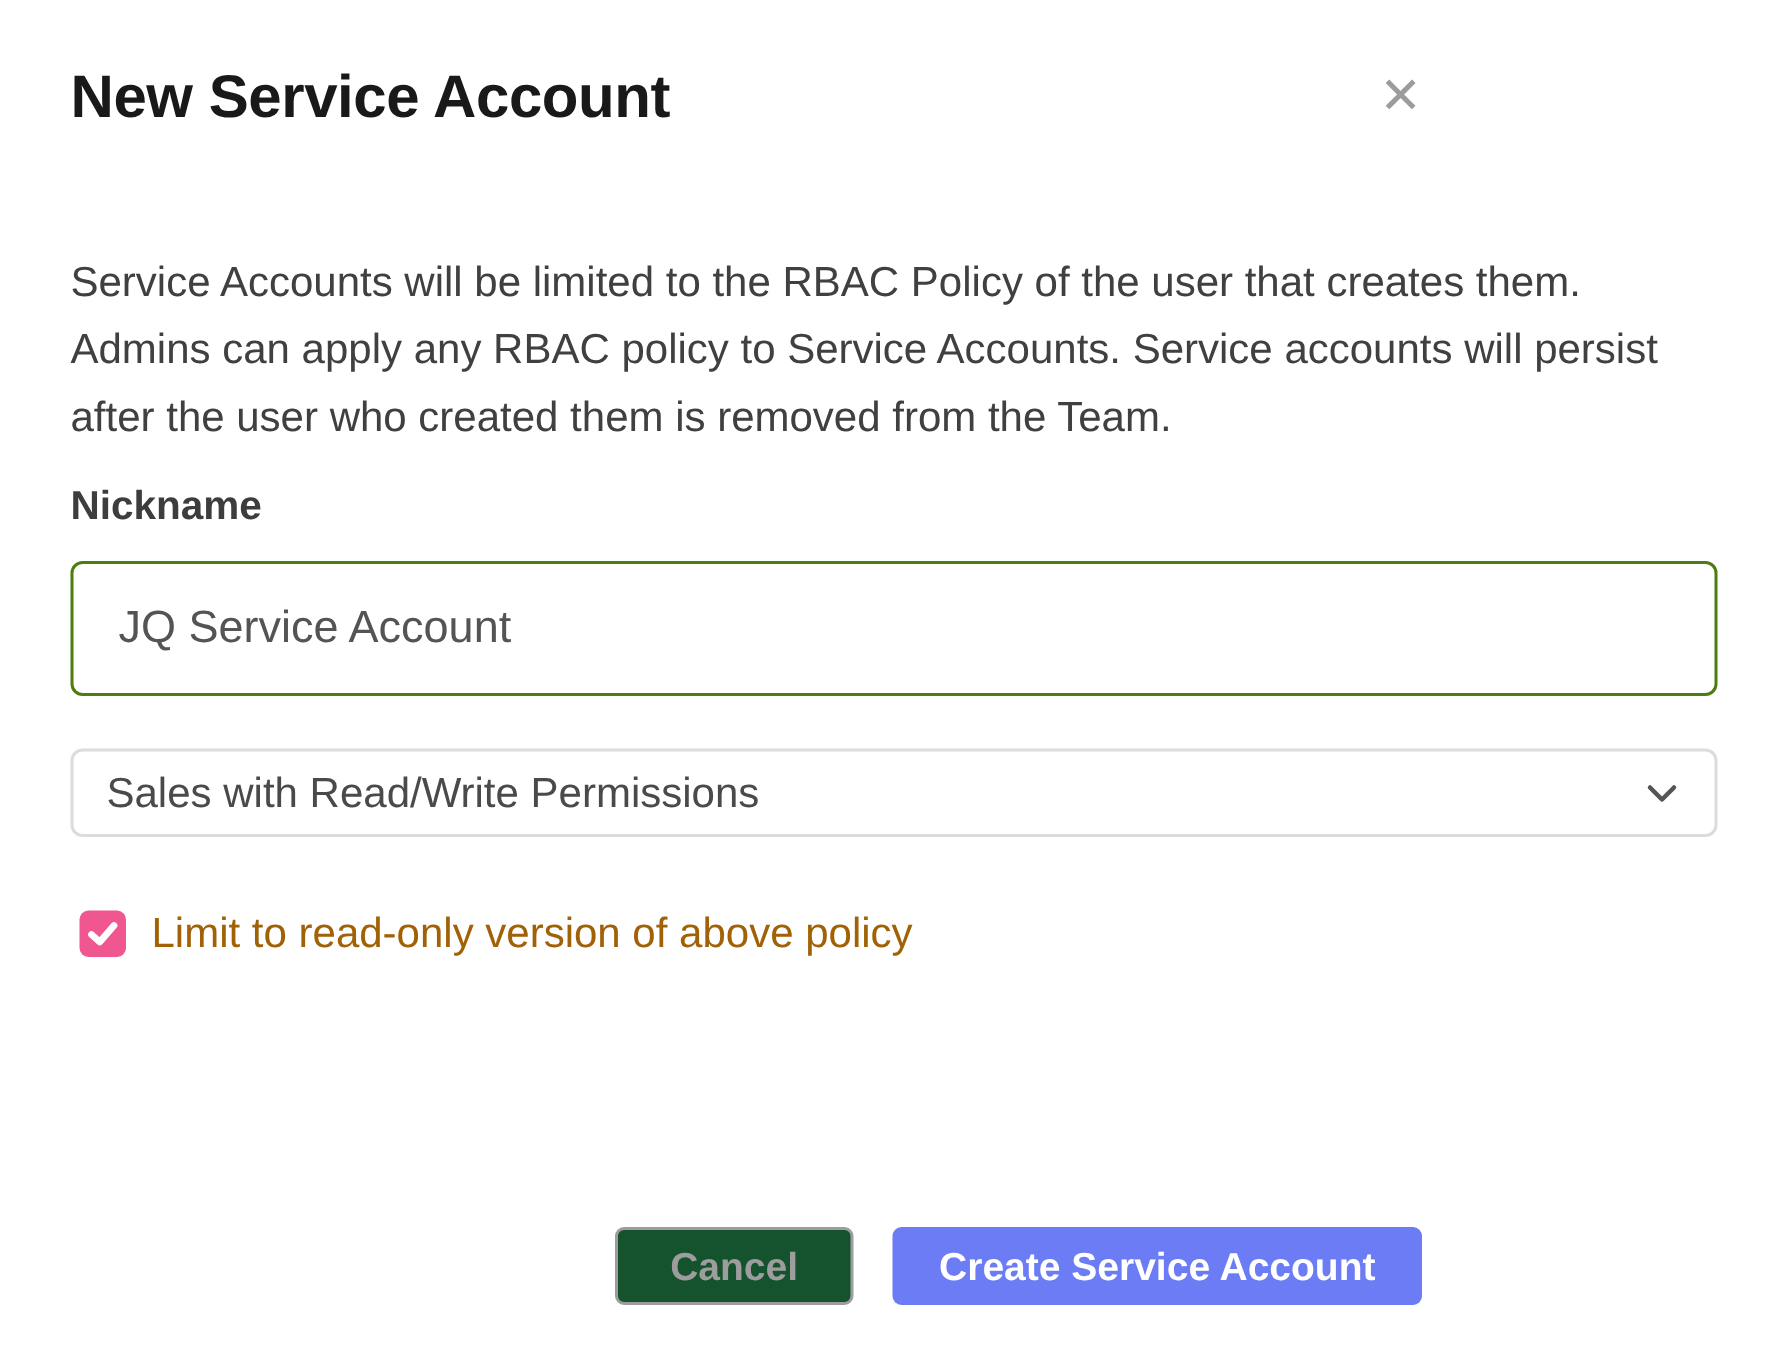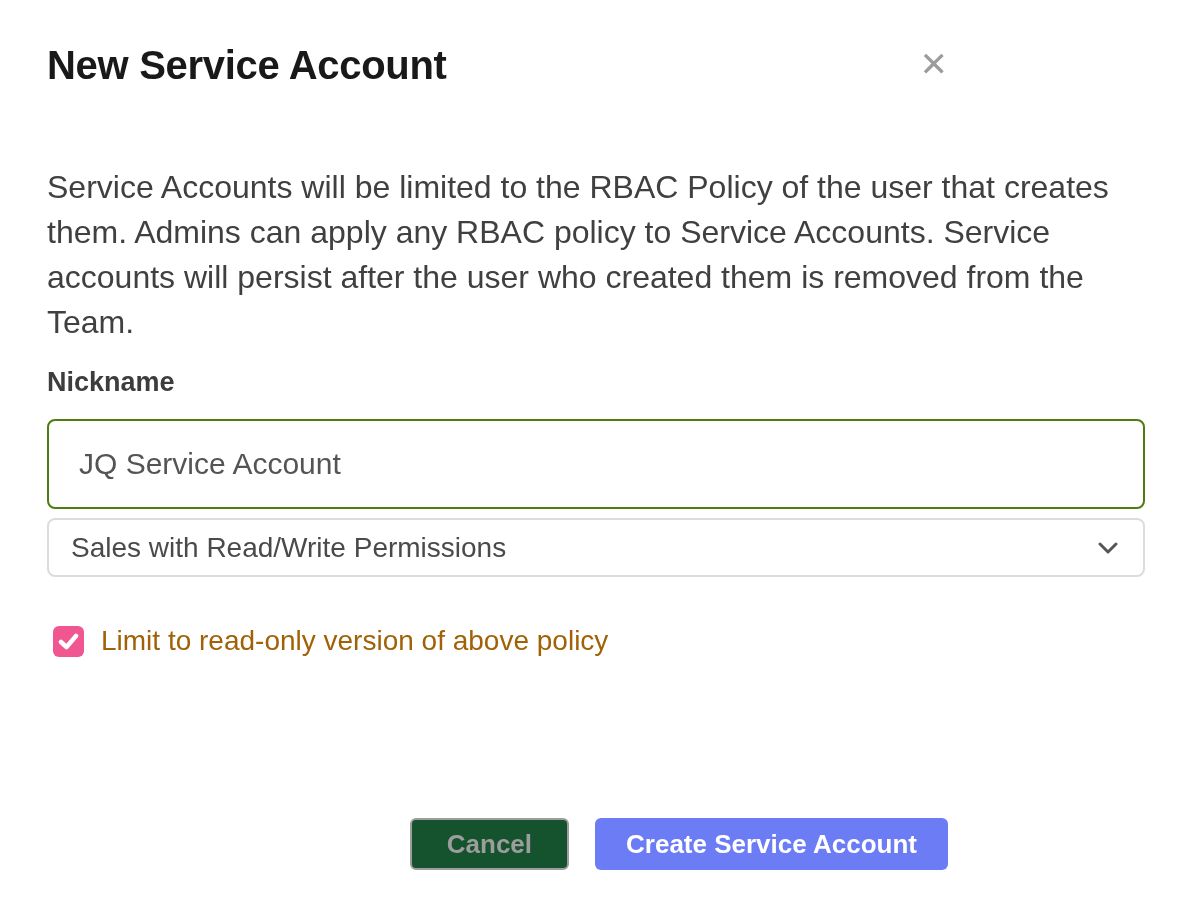--- a/index.html
+++ b/index.html
@@ -37,21 +37,21 @@
     font-weight: 400;
     color: #9c9c9c;
     line-height: 1;
     margin-top: 6px;
     cursor: pointer;
     font-family: "Liberation Sans", sans-serif;
   }
   .description {
     margin-top: 76px;
     width: 1063px;
-    font-size: 32px;
+    font-size: 28px;
     line-height: 45px;
     color: #404040;
   }
   .field-label {
     display: block;
     margin-top: 20px;
     font-size: 27px;
     font-weight: 700;
     color: #3d3d3d;
     line-height: 34px;
@@ -64,21 +64,21 @@
     border: 2px solid #4d7c0f;
     border-radius: 8px;
     padding: 0 30px;
     font-size: 30px;
     color: #545454;
     font-family: "Liberation Sans", sans-serif;
     outline: none;
     background: #ffffff;
   }
   .select-box {
-    margin-top: 9px;
+    margin-top: 35px;
     width: 1098px;
     height: 59px;
     border: 2px solid #dcdcdc;
     border-radius: 8px;
     background: #ffffff;
     display: flex;
     align-items: center;
     justify-content: space-between;
     padding: 0 24px 0 22px;
     cursor: pointer;

